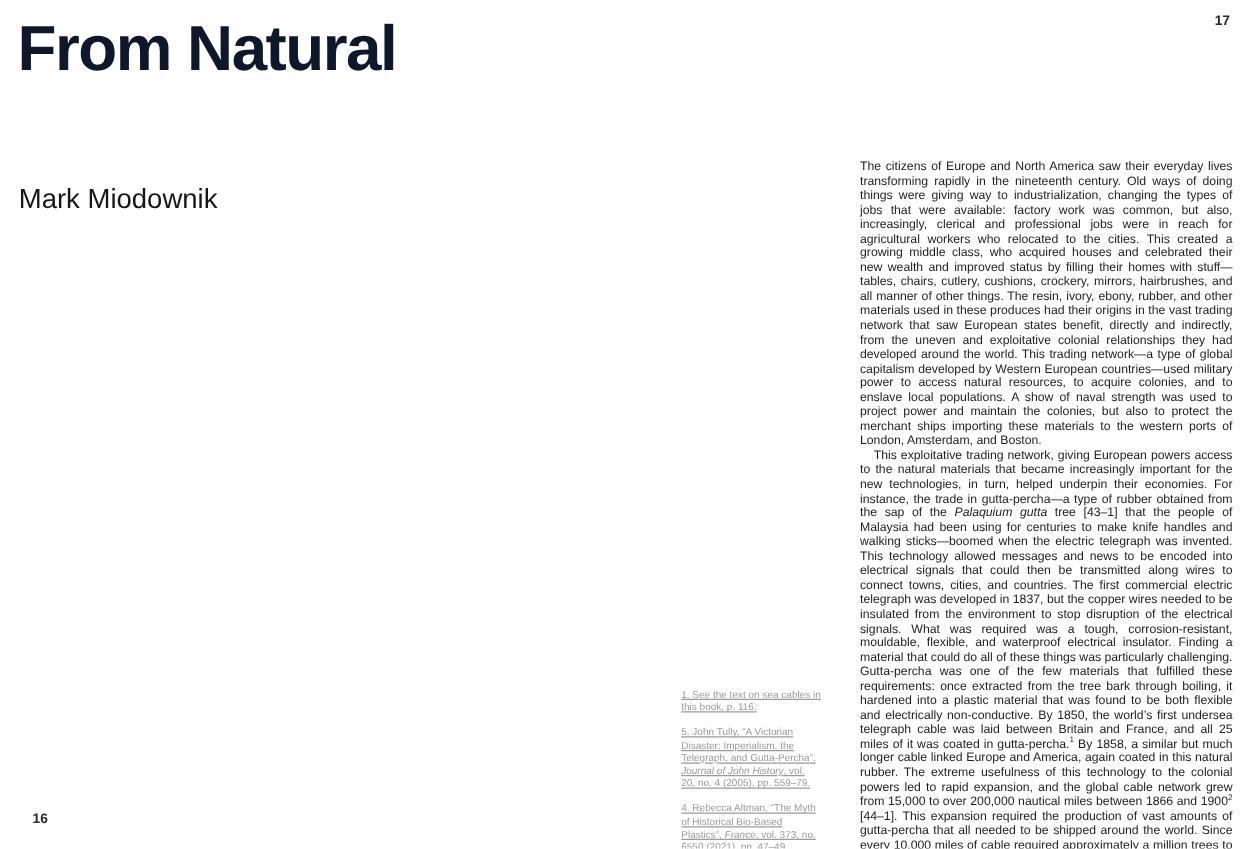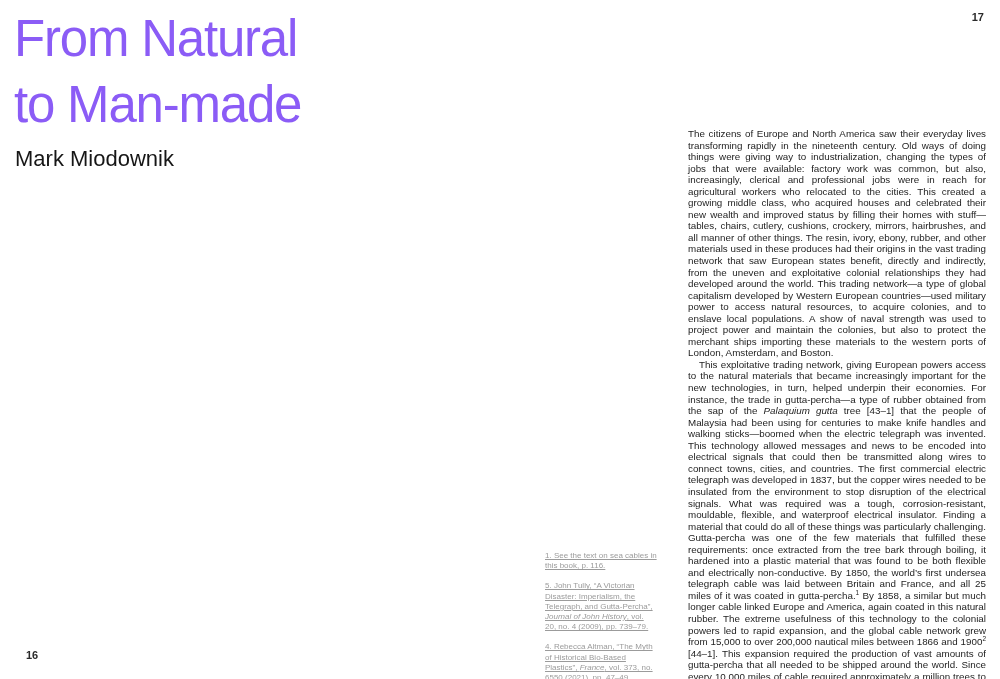--- a/index.html
+++ b/index.html
@@ -23,23 +23,23 @@
   .page-left  { left: 0;   width: 500px; }
   .page-right { left: 500px; width: 500px; }
 
   .title {
     position: absolute;
     left: 14px;
     top: 6px;
     margin: 0;
     font-size: 51px;
     line-height: 66px;
-    font-weight: 400;
+    font-weight: 700;
     letter-spacing: -1.2px;
-    color: #8b5cf6;
+    color: #0f172a;
   }
   .title-line { display: block; }
 
   .author {
     position: absolute;
     left: 15px;
     top: 146px;
     margin: 0;
     font-size: 22px;
     color: #161616;
@@ -87,34 +87,33 @@
   .footnote { margin: 0 0 10px 0; text-decoration: underline; }
 </style>
 </head>
 <body>
 
 <div class="spread">
 
   <section class="page page-left">
     <h1 class="title">
       <span class="title-line">From Natural</span>
-      <span class="title-line">to Man-made</span>
     </h1>
     <p class="author">Mark Miodownik</p>
     <div class="folio folio-left">16</div>
   </section>
 
   <section class="page page-right">
     <div class="folio folio-right">17</div>
 
     <article class="body-col" lang="en">
       <p class="para"><span>The citizens of Europe and North America saw their everyday lives transforming rapidly in the nineteenth century. Old ways of doing things were giving way to industrialization, changing the types of jobs that were available: factory work was common, but also, increasingly, clerical and professional jobs were in reach for agricultural workers who relocated to the cities. This created a growing middle class, who acquired houses and celebrated their new wealth and improved status by filling their homes with stuff—tables, chairs, cutlery, cushions, crockery, mirrors, hairbrushes, and all manner of other things. The resin, ivory, ebony, rubber, and other materials used in these produces had their origins in the vast trading network that saw European states benefit, directly and indirectly, from the uneven and exploitative colonial relationships they had developed around the world. This trading network—a type of global capitalism developed by Western European countries—used military power to access natural resources, to acquire colonies, and to enslave local populations. A show of naval strength was used to project power and maintain the colonies, but also to protect the merchant ships importing these materials to the western ports of London, Amsterdam, and Boston.</span></p>
       <p class="para indent"><span>This exploitative trading network, giving European powers access to the natural materials that became increasingly important for the new technologies, in turn, helped underpin their economies. For instance, the trade in gutta-percha—a type of rubber obtained from the sap of the </span><i>Palaquium gutta</i><span> tree [43–1] that the people of Malaysia had been using for centuries to make knife handles and walking sticks—boomed when the electric telegraph was invented. This technology allowed messages and news to be encoded into electrical signals that could then be transmitted along wires to connect towns, cities, and countries. The first commercial electric telegraph was developed in 1837, but the copper wires needed to be insulated from the environment to stop disruption of the electrical signals. What was required was a tough, corrosion-resistant, mouldable, flexible, and waterproof electrical insulator. Finding a material that could do all of these things was particularly challenging. Gutta-percha was one of the few materials that fulfilled these requirements: once extracted from the tree bark through boiling, it hardened into a plastic material that was found to be both flexible and electrically non-conductive. By 1850, the world’s first undersea telegraph cable was laid between Britain and France, and all 25 miles of it was coated in gutta-percha.</span><sup>1</sup><span> By 1858, a similar but much longer cable linked Europe and America, again coated in this natural rubber. The extreme usefulness of this technology to the colonial powers led to rapid expansion, and the global cable network grew from 15,000 to over 200,000 nautical miles between 1866 and 1900</span><sup>2</sup><span> [44–1]. This expansion required the production of vast amounts of gutta-percha that all needed to be shipped around the world. Since every 10,000 miles of cable required approximately a million trees to be felled, this boom in demand led to the destruction of the forest habitat on a vast scale, so much so that by the late nineteenth century, the </span></p>
     </article>
 
     <aside class="footnotes">
       <p class="footnote"><span>1. See the text on sea cables in this book, p. 116.</span></p>
-      <p class="footnote"><span>5. John Tully, “A Victorian Disaster: Imperialism, the Telegraph, and Gutta-Percha”, </span><i>Journal of John History</i><span>, vol. 20, no. 4 (2009), pp. 739–79.</span></p>
+      <p class="footnote"><span>5. John Tully, “A Victorian Disaster: Imperialism, the Telegraph, and Gutta-Percha”, </span><i>Journal of John History</i><span>, vol. 20, no. 4 (2005), pp. 559–79.</span></p>
       <p class="footnote"><span>4. Rebecca Altman, “The Myth of Historical Bio-Based Plastics”, </span><i>France</i><span>, vol. 373, no. 6550 (2021), pp. 47–49.</span></p>
     </aside>
   </section>
 
 </div>
 
 </body></html>

